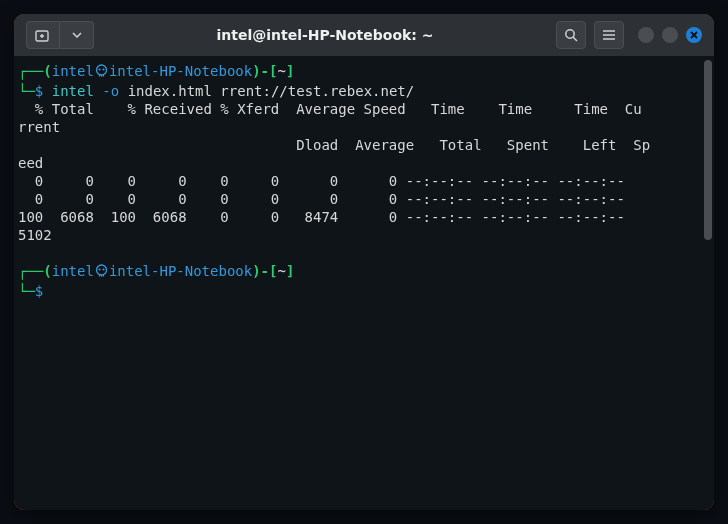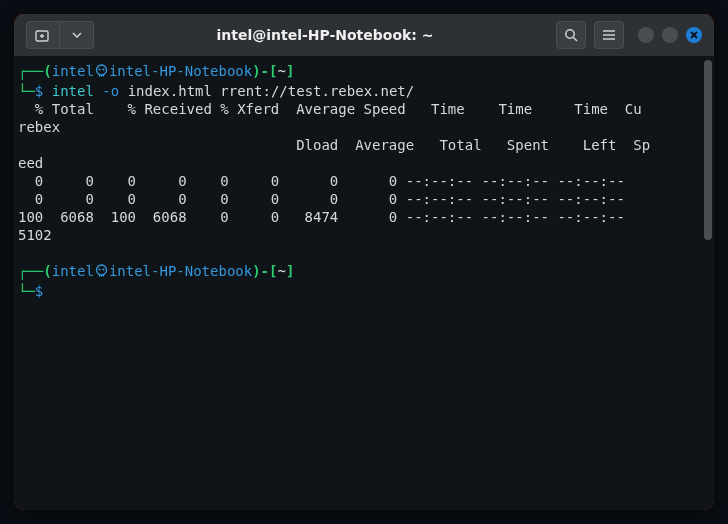--- a/index.html
+++ b/index.html
@@ -162,21 +162,21 @@
     <div class="term-inner"><span class="c-green-b">┌──(</span><span class="c-blue-b">intel</span><span class="skull"><svg width="15" height="14" viewBox="0 0 15 14">
             <circle cx="7.5" cy="6" r="5" fill="none" stroke="#3498db" stroke-width="1.3"></circle>
             <circle cx="5.5" cy="5.5" r="1.1" fill="#3498db"></circle>
             <circle cx="9.5" cy="5.5" r="1.1" fill="#3498db"></circle>
             <line x1="5.5" y1="10.5" x2="5.5" y2="12.5" stroke="#3498db" stroke-width="1.2"></line>
             <line x1="7.5" y1="10.8" x2="7.5" y2="12.8" stroke="#3498db" stroke-width="1.2"></line>
             <line x1="9.5" y1="10.5" x2="9.5" y2="12.5" stroke="#3498db" stroke-width="1.2"></line>
           </svg></span><span class="c-blue-b">intel-HP-Notebook</span><span class="c-green-b">)-[</span><span class="c-white">~</span><span class="c-green-b">]</span>
 <span class="c-green-b">└─</span><span class="c-blue-b">$</span> <span class="c-cyan">intel</span> <span class="c-blue">-o</span> <span class="c-white">index.html rrent://test.rebex.net/</span>
 <span class="c-white">  % Total    % Received % Xferd  Average Speed   Time    Time     Time  Cu</span>
-<span class="c-white">rebex</span>
+<span class="c-white">rrent</span>
 <span class="c-white">                                 Dload  Average   Total   Spent    Left  Sp</span>
 <span class="c-white">eed</span>
 <span class="c-white">  0     0    0     0    0     0      0      0 --:--:-- --:--:-- --:--:--   </span>
 <span class="c-white">  0     0    0     0    0     0      0      0 --:--:-- --:--:-- --:--:--   </span>
 <span class="c-white">100  6068  100  6068    0     0   8474      0 --:--:-- --:--:-- --:--:--  </span>
 <span class="c-white">5102</span>
 
 <span class="c-green-b">┌──(</span><span class="c-blue-b">intel</span><span class="skull"><svg width="15" height="14" viewBox="0 0 15 14">
             <circle cx="7.5" cy="6" r="5" fill="none" stroke="#3498db" stroke-width="1.3"></circle>
             <circle cx="5.5" cy="5.5" r="1.1" fill="#3498db"></circle>

